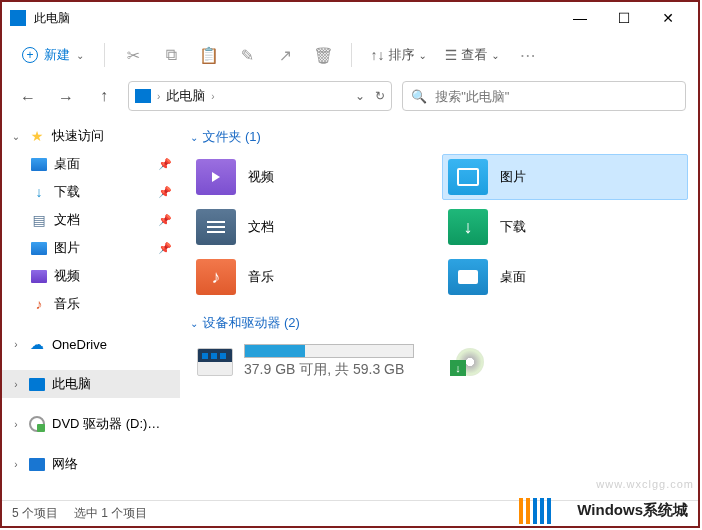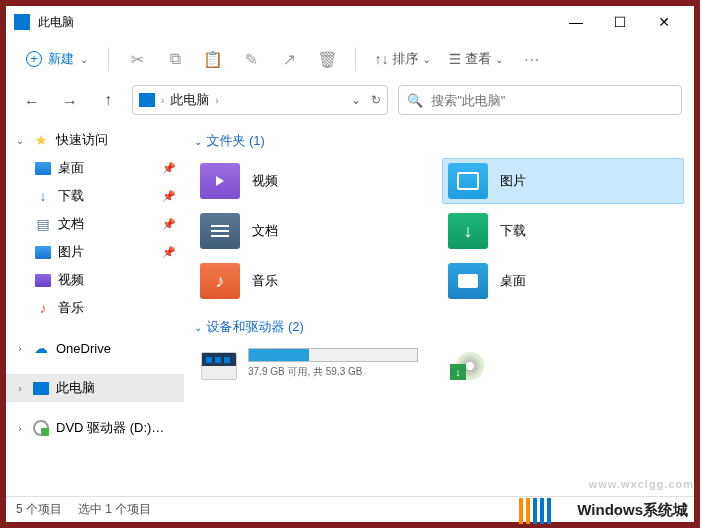--- a/index.html
+++ b/index.html
@@ -1,17 +1,17 @@
 <!DOCTYPE html>
 <html><head>
 <meta charset="utf-8">
 <style>
 * { margin: 0; padding: 0; box-sizing: border-box; font-family: "Segoe UI", "Microsoft YaHei", sans-serif; }
 body { width: 702px; height: 530px; background: #fff; position: relative; overflow: hidden; }
-.window { width: 700px; height: 528px; border: 6px solid #7f1d1d; background: #fff; position: relative; }
+.window { width: 700px; height: 528px; border: 2px solid #7f1d1d; background: #fff; position: relative; }
 
 
 .titlebar { height: 32px; display: flex; align-items: center; padding: 0 8px; }
 .titlebar-icon { width: 16px; height: 16px; background: #0078d4; margin-right: 8px; }
 .titlebar-title { font-size: 12px; flex: 1; }
 .titlebar-controls { display: flex; }
 .titlebar-btn { width: 44px; height: 30px; display: flex; align-items: center; justify-content: center; font-size: 14px; cursor: pointer; }
 
 
 .toolbar { height: 42px; display: flex; align-items: center; padding: 0 12px; gap: 6px; }
@@ -80,31 +80,31 @@
 .drive-hdd { width: 36px; height: 28px; background: linear-gradient(#1e3a5a 50%, #eee 50%); border: 1px solid #ccc; border-radius: 2px; position: relative; }
 .drive-hdd::after { content:""; position:absolute; display:flex; left:4px; top:4px; width:6px; height:6px; background:#0078d4; }
 .drive-hdd::before { content:""; position:absolute; left:13px; top:4px; width:6px; height:6px; background:#0078d4; box-shadow:9px 0 0 #0078d4; }
 .drive-dvd { width: 34px; height: 28px; position: relative; }
 .drive-dvd-disc { width: 28px; height: 28px; border-radius:50%; background: radial-gradient(#fff 20%, #bbb 22%, #e0f0d0 60%, #ddd 100%); position:absolute; right:0; top:0;}
 .drive-dvd-arrow { position:absolute; left:0; bottom:0; width:16px; height:16px; background:#2a9d4a; display:flex; align-items:center; justify-content:center; color:#fff; font-size:11px; }
 .drive-details { flex: 1; }
 .drive-name { color: #222; margin-bottom: 3px; }
 .drive-bar { width: 100%; max-width: 170px; height: 14px; border: 1px solid #bcbcbc; background: #f0f0f0; margin-bottom: 3px; }
 .drive-bar-fill { height: 100%; background: #26a0da; }
-.drive-info { color: #666; font-size: 10px; }
+.drive-info { color: #666; font-size: 14px; }
 
 
 .statusbar { height: 26px; border-top: 1px solid #e0e0e0; display: flex; align-items: center; padding: 0 10px; font-size: 12px; color: #555; gap: 16px; }
 
 
 .wm-stripes { position:absolute; right:151px; bottom:6px; display:flex; gap:3px; }
 .wm-stripes span { width:4px; height:26px; background:#0078d4; display:inline-block; }
 .wm-stripes span:nth-child(-n+2){ background:#ff8c00; }
 .wm-text1 { position:absolute; right:14px; bottom:10px; font-size:15px; font-weight:700; color:#222; }
-.wm-text2 { position:absolute; right:8px; bottom:40px; font-size:11px; color:#d0d0d0; letter-spacing:1px;font-weight:bold; }
+.wm-text2 { position:absolute; right:8px; bottom:40px; font-size:11px; color:#d0d0d0; letter-spacing:1px; }
 </style>
 </head>
 <body>
 
 <div class="window">
 
   <div class="titlebar">
     <div class="titlebar-icon"></div>
     <div class="titlebar-title">此电脑</div>
     <div class="titlebar-controls">
@@ -225,20 +225,27 @@
         <span class="chev closed"></span>
         <span class="icon">
             <span class="disc-icon">
               <span class="small-green"></span>
             </span>
           </span>
         <span style="white-space:nowrap;overflow:hidden;text-overflow:ellipsis;max-width:110px">DVD 驱动器 (D:) CPRA_X64FRE_ZH-CN_DV5</span>
       </div>
 
       <div class="side-spacer"></div>
+      <div class="side-item">
+        <span class="chev closed"></span>
+        <span class="icon">
+            <span class="net-icon"></span>
+          </span>
+        <span>网络</span>
+      </div>
     </div>
 
     <div class="content">
       <div class="section-header">
         <span class="chev">⌄</span>
         <span>文件夹 (1)</span>
       </div>
       <div class="folders-grid">
         <div class="folder-item">
           <div class="folder-icon-lg fi-video"></div>

